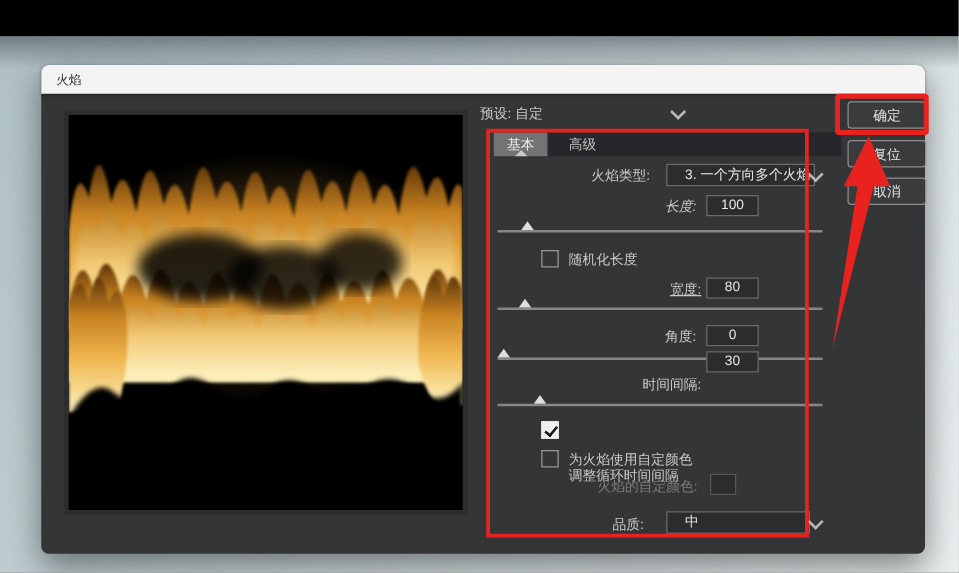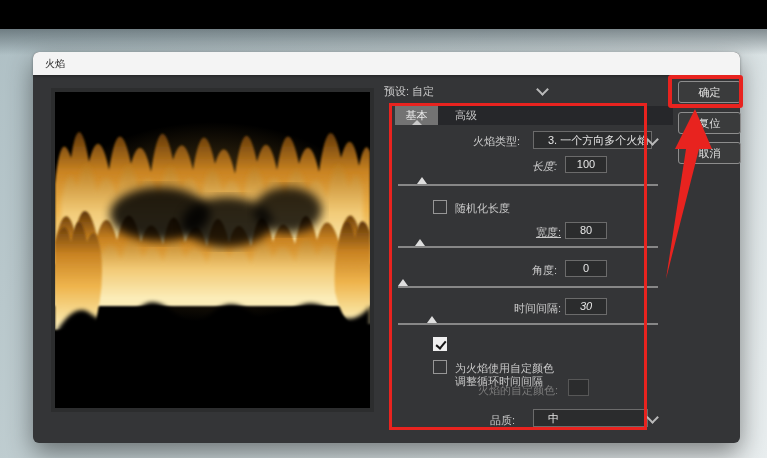--- a/index.html
+++ b/index.html
@@ -150,21 +150,21 @@
   <div class="thumb" style="left: calc(8.6% - 5px);"></div>
 </div>
 
 <div class="abs lbl rlabel" style="left:437px;top:263px;width:120px;">角度:</div>
 <div class="abs valbox" style="top:260px;">0</div>
 <div class="abs track" style="top:286px;">
   <div class="thumb" style="left: calc(2% - 5px);"></div>
 </div>
 
 <div class="abs lbl rlabel" style="left:441px;top:301px;width:120px;">时间间隔:</div>
-<div class="abs valbox" style="top:298px;font-style:italic;">30</div>
+<div class="abs valbox" style="top:281px;">30</div>
 <div class="abs track" style="top:323px;">
   <div class="thumb" style="left: calc(13.1% - 5px);"></div>
 </div>
 
 <div class="abs checkbox checked" style="top:337px;"></div>
 <div class="abs lbl" style="left:455px;top:338px;margin-top:36px;">调整循环时间间隔</div>
 
 <div class="abs checkbox" style="top:360px;"></div>
 <div class="abs lbl" style="left:455px;top:361px;">为火焰使用自定颜色</div>
 

